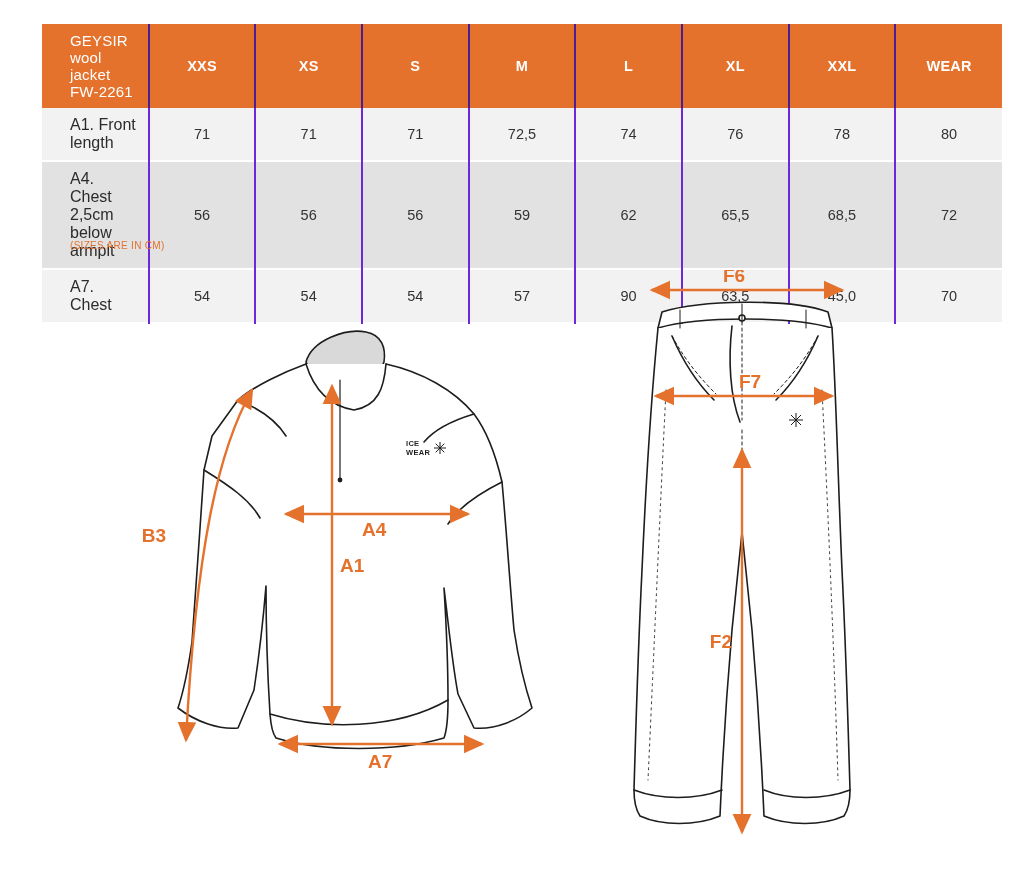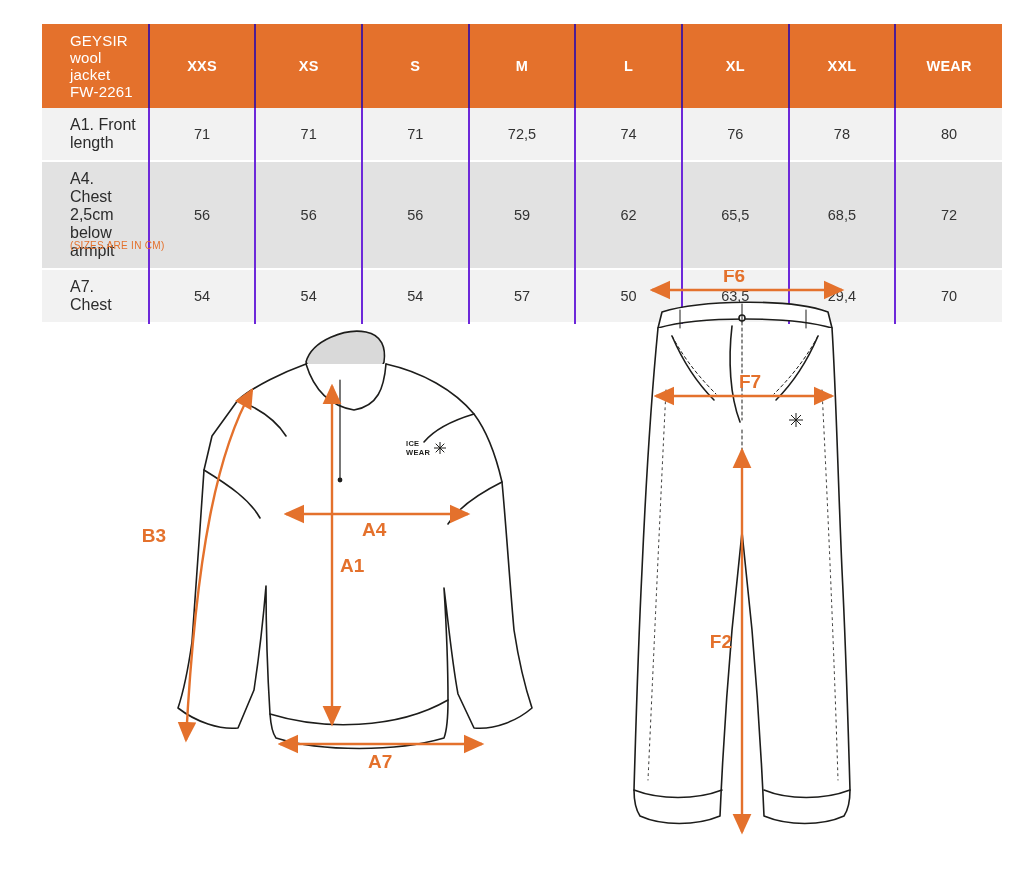--- a/index.html
+++ b/index.html
@@ -143,23 +143,23 @@
         <td class="val">65,5</td>
         <td class="val">68,5</td>
         <td class="val">72</td>
       </tr>
       <tr class="row-odd">
         <td class="name-col">A7. Chest</td>
         <td class="val">54</td>
         <td class="val">54</td>
         <td class="val">54</td>
         <td class="val">57</td>
-        <td class="val">50</td>
+        <td class="val">90</td>
         <td class="val">63,5</td>
-        <td class="val">29,4</td>
+        <td class="val">45,0</td>
         <td class="val">70</td>
       </tr>
     </tbody>
   </table>
 </div>
 
 <div class="note">(SIZES ARE IN CM)</div>
 
 <div class="figures">
 

